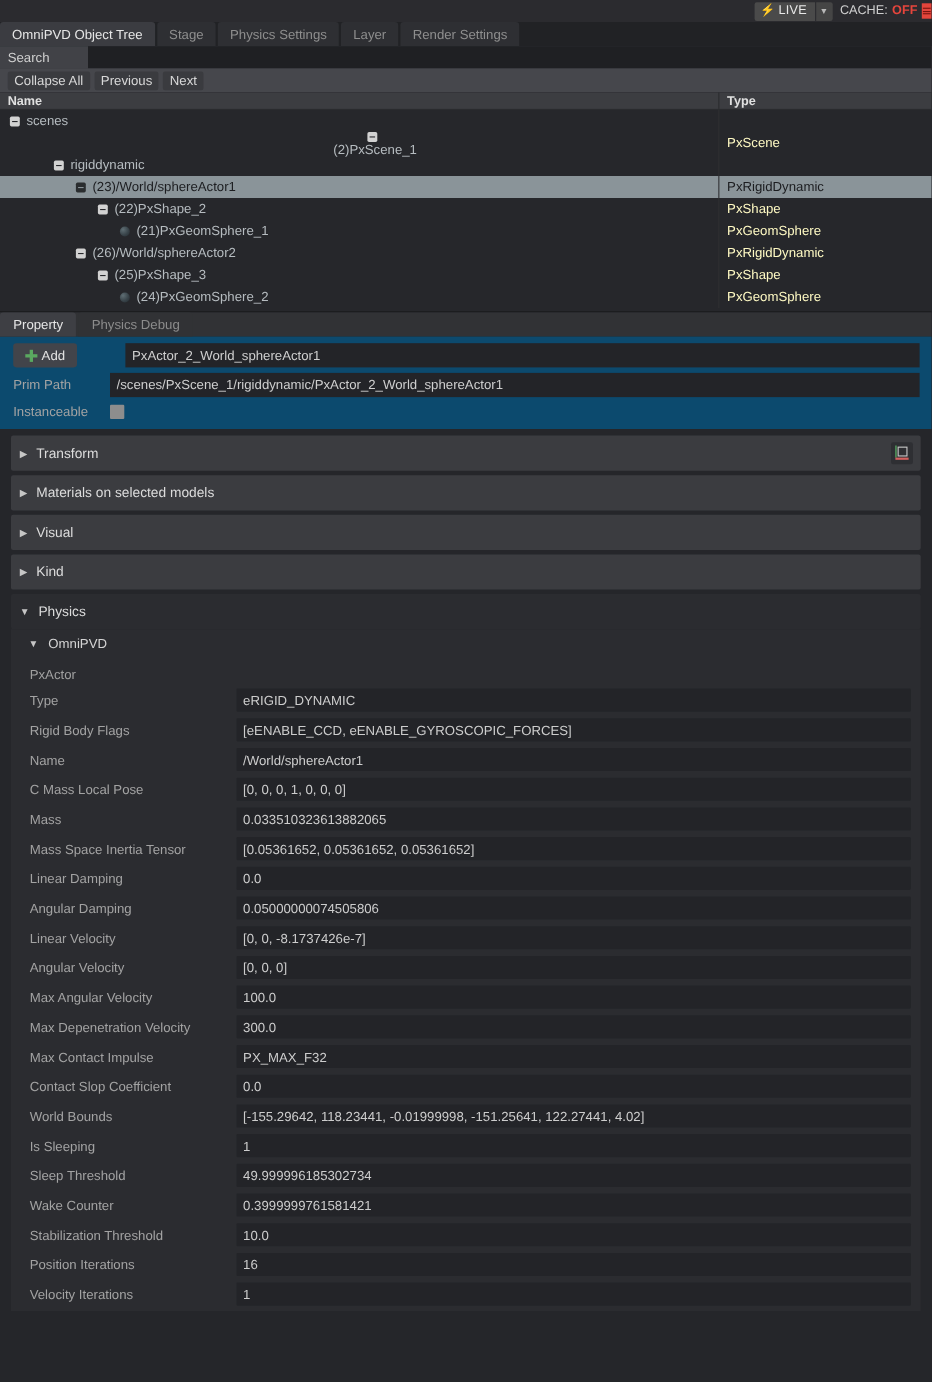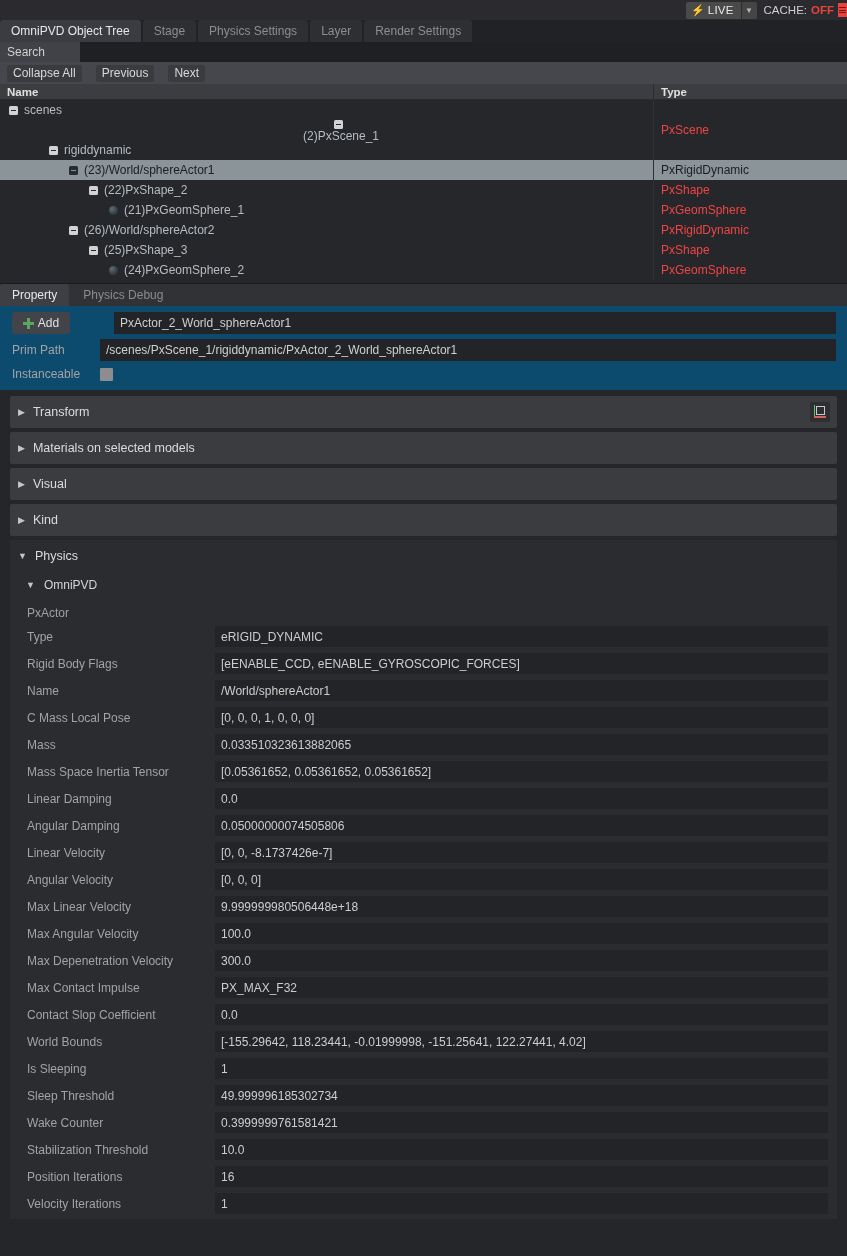--- a/index.html
+++ b/index.html
@@ -64,21 +64,21 @@
   .search-label { padding-left: 7px; width: 80px; font-size: 12px; color: #d0d0d0; }
   .search-input {
     flex: 1; height: 20px; background: #1f2023; border: none;
     color: #cfcfcf; font-family: "Liberation Sans", sans-serif;
     font-size: 12px; padding: 0 5px; outline: none;
   }
 
   
   .btnrow {
     height: 22px; width: 847px; background: #46474c;
-    display: flex; align-items: center; gap: 14px; padding-left: 7px;
+    display: flex; align-items: center; gap: 4px; padding-left: 7px;
   }
   .sbtn {
     background: #3a3b3f; color: #d8d8d8; border: none;
     height: 17px; padding: 0 6px; font-size: 12px; border-radius: 2px;
     font-family: "Liberation Sans", sans-serif; cursor: pointer;
   }
 
   
   .tree-wrap { width: 847px; background: #26272b; }
   .tree-head {
@@ -90,21 +90,21 @@
   .th-type { flex: 1; padding-left: 7px; font-size: 11.5px; color: #e0e0e0; line-height: 16px; font-weight: 600; }
 
   .trow { height: 20px; display: flex; align-items: center; }
   .trow.sel { background: #8a9499; }
   .trow.sel .t-name, .trow.sel .t-type { color: #1c1d20; }
   .t-name {
     width: 654px; display: flex; align-items: center;
     font-size: 12px; color: #b6bcc0; height: 20px;
     border-right: 1px solid #2f3033;
   }
-  .t-type { flex: 1; padding-left: 7px; font-size: 12px; color: #ef4444; }
+  .t-type { flex: 1; padding-left: 7px; font-size: 12px; color: #fef9c3; }
   .exp {
     width: 9px; height: 9px; background: #d2d2d2; border-radius: 1.5px;
     position: relative; flex: 0 0 auto; margin-right: 6px;
   }
   .exp::after {
     content: ""; position: absolute; left: 2px; top: 4px;
     width: 5px; height: 1px; background: #26272b;
   }
   .trow.sel .exp { background: #2a2d2f; }
   .trow.sel .exp::after { background: #8a9499; }
@@ -397,24 +397,20 @@
       </div>
       <div class="prow">
         <div class="pname">Linear Velocity</div>
         <div class="pval">[0, 0, -8.1737426e-7]</div>
       </div>
       <div class="prow">
         <div class="pname">Angular Velocity</div>
         <div class="pval">[0, 0, 0]</div>
       </div>
       <div class="prow">
-        <div class="pname">Max Linear Velocity</div>
-        <div class="pval">9.999999980506448e+18</div>
-      </div>
-      <div class="prow">
         <div class="pname">Max Angular Velocity</div>
         <div class="pval">100.0</div>
       </div>
       <div class="prow">
         <div class="pname">Max Depenetration Velocity</div>
         <div class="pval">300.0</div>
       </div>
       <div class="prow">
         <div class="pname">Max Contact Impulse</div>
         <div class="pval">PX_MAX_F32</div>

